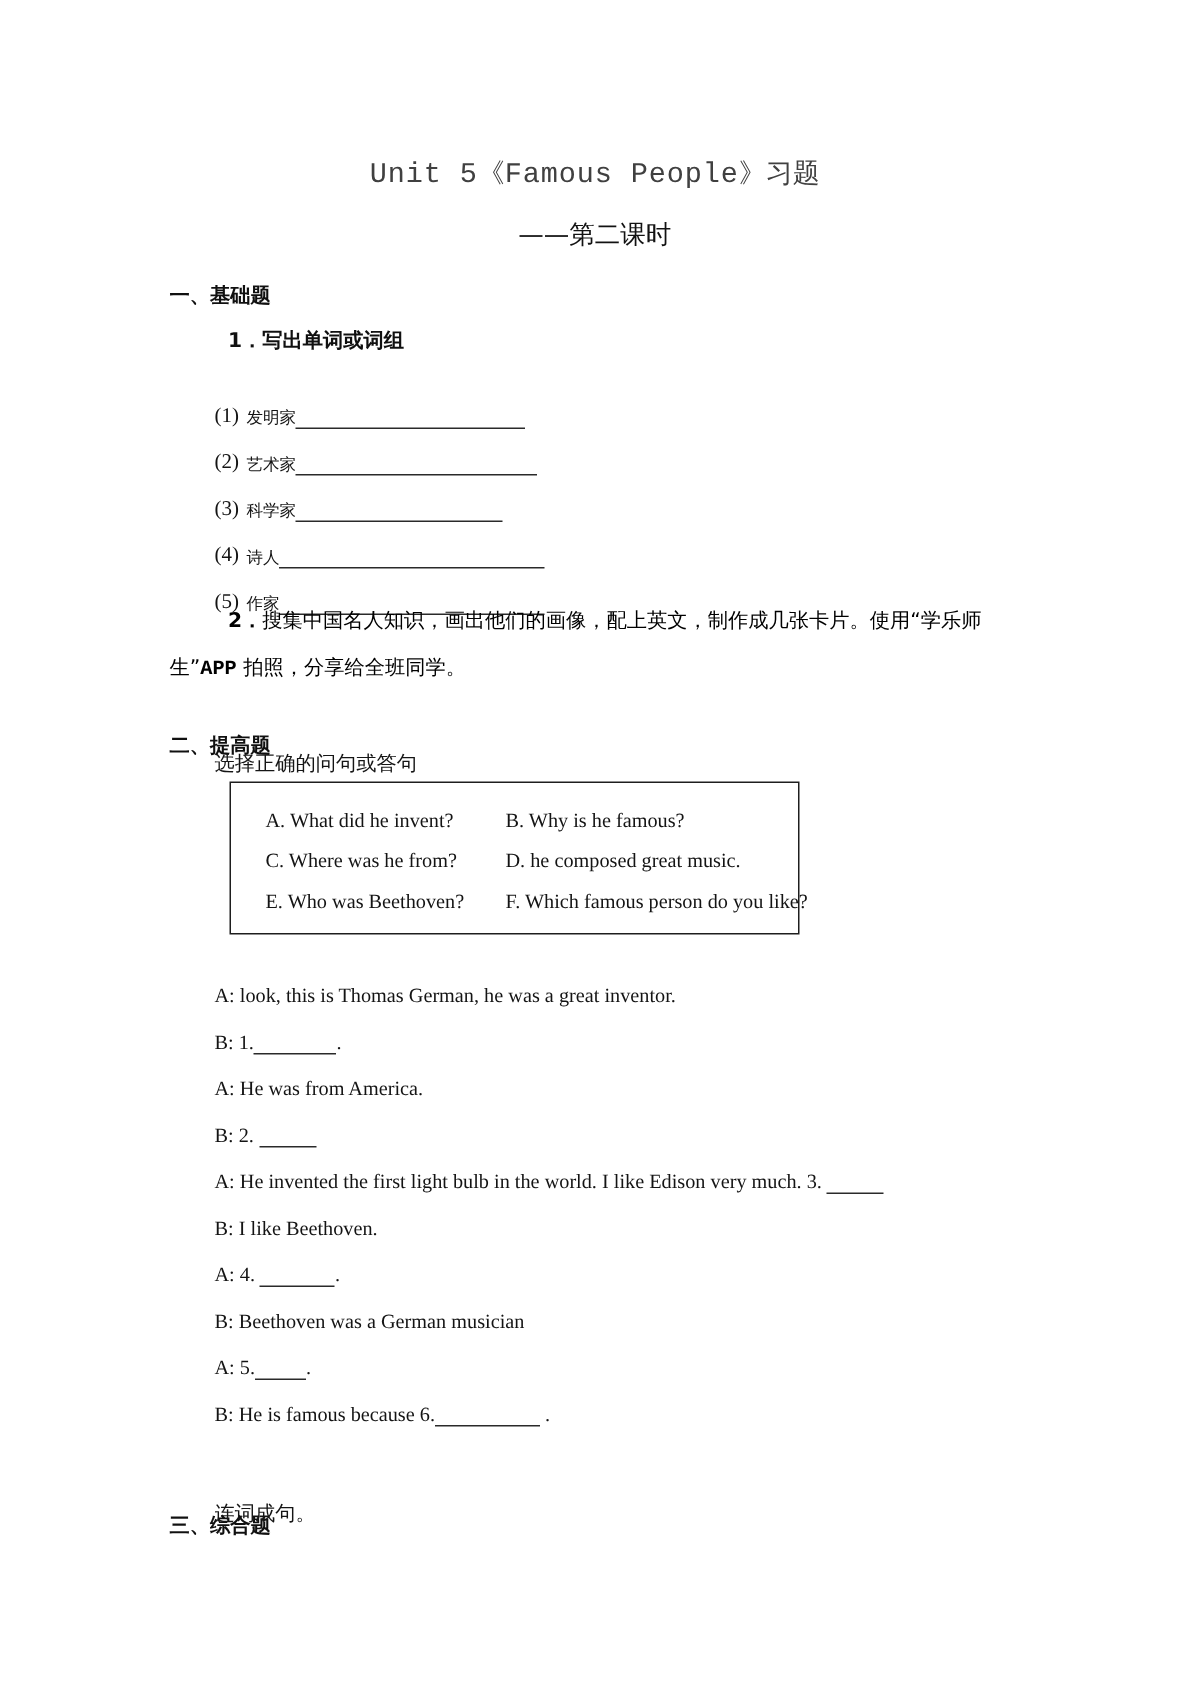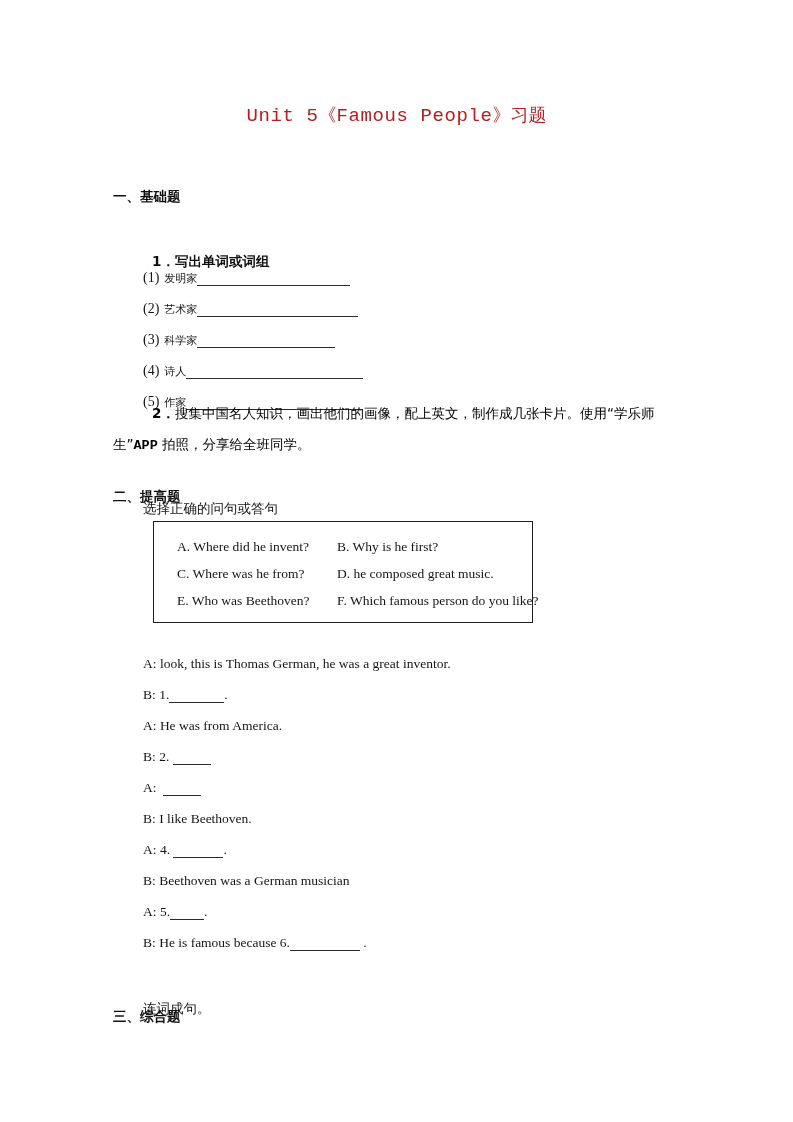--- a/index.html
+++ b/index.html
@@ -27,21 +27,21 @@
   
   .doc-title {
     position: absolute;
     left: 0;
     top: 103px;
     width: 793px;
     text-align: center;
     font-family: "Liberation Mono", "DejaVu Sans Mono", monospace;
     font-size: 19px;
     letter-spacing: 0.6px;
-    color: #b91c1c;
+    color: #404040;
     white-space: nowrap;
   }
   .doc-title .cjk {
     font-family: "DejaVu Sans", sans-serif;
     font-size: 18px;
     letter-spacing: 0;
   }
   .doc-subtitle {
     position: absolute;
     left: 0;
@@ -67,21 +67,20 @@
 
   
   .item-head {
     position: absolute;
     left: 152px;
     font-family: "DejaVu Sans", sans-serif;
     font-weight: bold;
     font-size: 13.5px;
     color: #101010;
     white-space: nowrap;
-    margin-top: 35px;
   }
 
   
   .sub-instruction {
     position: absolute;
     left: 143px;
     font-family: "DejaVu Sans", sans-serif;
     font-size: 13.5px;
     color: #151515;
     white-space: nowrap;
@@ -163,20 +162,21 @@
 </style>
 </head>
 <body>
 
 <div class="page">
 
   <div class="doc-title">
     <span>Unit 5</span><span class="cjk">《</span><span>Famous People</span><span class="cjk">》</span><span class="cjk">习题</span>
   </div>
 
+  <div class="doc-subtitle">——第二课时</div>
 
   <div class="section-head" style="top:188px">一、基础题</div>
 
   <div class="item-head" style="top:218px">
     <span>1．</span><span>写出单词或词组</span>
   </div>
 
   <div class="blank-row" style="top:250px">
     <span class="paren">(1)</span>
       <span class="label">发明家</span>
@@ -208,21 +208,21 @@
   </div>
   <div class="para" style="left:113px; top:436px">
     <span>生”</span><span class="bold" style="font-family:Liberation Mono, monospace">APP</span>&nbsp;<span>拍照，分享给全班同学。</span>
   </div>
 
   <div class="section-head" style="top:488px">二、提高题</div>
   <div class="sub-instruction" style="top:500px">选择正确的问句或答句</div>
 
   <div class="option-box">
     <div class="option-row" style="top:17px">
-      <span class="opt-b" style="width:160px">A. Where did he invent?</span><span>B. Why is he first?</span>
+      <span class="opt-b" style="width:160px">A. What did he invent?</span><span>B. Why is he famous?</span>
     </div>
     <div class="option-row" style="top:71px">
       <span class="opt-b" style="width:160px">E. Who was Beethoven?</span><span>F. Which famous person do you like?</span>
     </div>
     <div class="option-row" style="top:44px">
       <span class="opt-b" style="width:160px">C. Where was he from?</span><span>D. he composed great music.</span>
     </div>
   </div>
 
   <div class="dlg" style="top:656px">
@@ -231,21 +231,21 @@
   <div class="dlg" style="top:687px">
     <span class="txt">B:</span>&nbsp;<span class="txt">1.</span><span class="rule" style="width:55px"></span><span class="txt">.</span>
   </div>
   <div class="dlg" style="top:718px">
     <span class="txt">A:</span>&nbsp;<span class="txt">He was from America.</span>
   </div>
   <div class="dlg" style="top:749px">
     <span class="txt">B:</span>&nbsp;<span class="txt">2.</span>&nbsp;<span class="rule" style="width:38px"></span>
   </div>
   <div class="dlg" style="top:780px">
-    <span class="txt">A:</span>&nbsp;&nbsp;<span class="rule" style="width:38px"></span>
+    <span class="txt">A:</span>&nbsp;<span class="txt">He invented the first light bulb in the world. I like Edison very much. 3.</span>&nbsp;<span class="rule" style="width:38px"></span>
   </div>
   <div class="dlg" style="top:811px">
     <span class="txt">B:</span>&nbsp;<span class="txt">I like Beethoven.</span>
   </div>
   <div class="dlg" style="top:842px">
     <span class="txt">A:</span>&nbsp;<span class="txt">4.</span>&nbsp;<span class="rule" style="width:50px"></span><span class="txt">.</span>
   </div>
   <div class="dlg" style="top:873px">
     <span class="txt">B:</span>&nbsp;<span class="txt">Beethoven was a German musician</span>
   </div>

